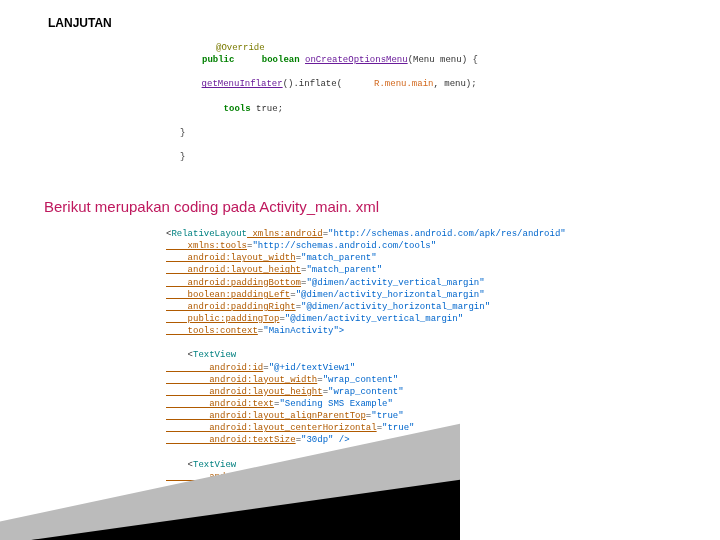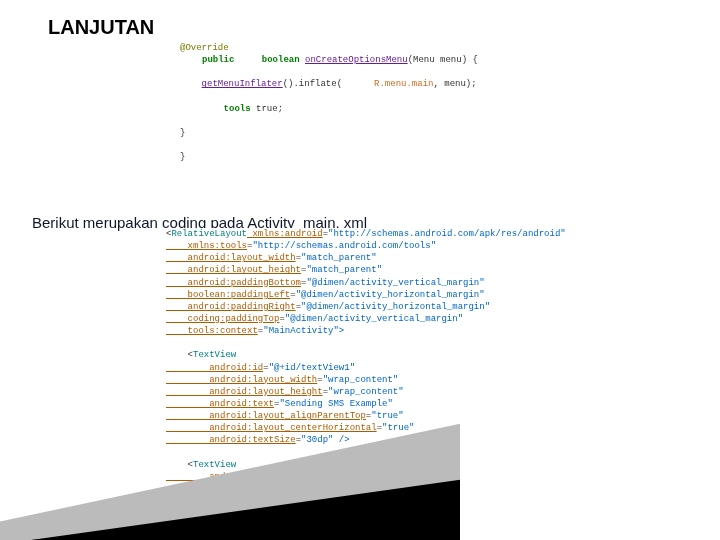--- a/index.html
+++ b/index.html
@@ -11,50 +11,49 @@
     font-family: Arial, sans-serif;
     position: relative;
     overflow: hidden;
   }
   .heading {
     position: absolute;
     left: 48px;
     top: 16px;
     font-family: "Trebuchet MS", Arial, sans-serif;
     font-weight: bold;
-    font-size: 20px;
+    font-size: 12px;
     color: #000;
     text-align: center;
   }
   .subheading {
     position: absolute;
-    left: 32px;
+    left: 44px;
     top: 198px;
     font-family: "Trebuchet MS", Arial, sans-serif;
     font-size: 15px;
-    color: #0f172a;
-    margin-top: 16px;
+    color: #be185d;
   }
   .code-box {
     position: absolute;
     background: #fff;
     font-family: Consolas, "Courier New", monospace;
     font-size: 9px;
     line-height: 1.35;
     color: #333;
     white-space: pre;
   }
   .box1 { left: 180px; top: 42px; }
   .box2 { left: 166px; top: 228px; }
   .kw   { color: #008000; font-weight: bold; margin-left: 22px; }       
   .attr { color: #b05a00; text-decoration: underline; }                           
   .val  { color: #0066cc; }                           
   .meth { color: #6a1b9a; text-decoration: underline; text-align: center; }
   .tag  { color: #008080; }                           
-  .ann  { color: #7a7a00; }                           
+  .ann  { color: #7a7a00; margin-left: 36px; }                           
   .lit  { color: #d2691e; margin-left: 32px; }                           
 
   .decor {
     position: absolute;
     left: -10px;
     bottom: -10px;
     width: 420px;
     height: 90px;
     overflow: visible;
   }
@@ -86,21 +85,21 @@
 
 <div class="subheading">Berikut merupakan coding pada Activity_main. xml</div>
 
 <div class="code-box box2"><span>&lt;</span><span class="tag">RelativeLayout</span><span class="attr"> xmlns:android</span><span>=</span><span class="val">"http://schemas.android.com/apk/res/android"</span>
 <span class="attr">    xmlns:tools</span><span>=</span><span class="val">"http://schemas.android.com/tools"</span>
 <span class="attr">    android:layout_width</span><span>=</span><span class="val">"match_parent"</span>
 <span class="attr">    android:layout_height</span><span>=</span><span class="val">"match_parent"</span>
 <span class="attr">    android:paddingBottom</span><span>=</span><span class="val">"@dimen/activity_vertical_margin"</span>
 <span class="attr">    boolean:paddingLeft</span><span>=</span><span class="val">"@dimen/activity_horizontal_margin"</span>
 <span class="attr">    android:paddingRight</span><span>=</span><span class="val">"@dimen/activity_horizontal_margin"</span>
-<span class="attr">    coding:paddingTop</span><span>=</span><span class="val">"@dimen/activity_vertical_margin"</span>
+<span class="attr">    public:paddingTop</span><span>=</span><span class="val">"@dimen/activity_vertical_margin"</span>
 <span class="attr">    tools:context</span><span>=</span><span class="val">"MainActivity"&gt;</span>
 
 <span>    &lt;</span><span class="tag">TextView</span>
 <span class="attr">        android:id</span><span>=</span><span class="val">"@+id/textView1"</span>
 <span class="attr">        android:layout_width</span><span>=</span><span class="val">"wrap_content"</span>
 <span class="attr">        android:layout_height</span><span>=</span><span class="val">"wrap_content"</span>
 <span class="attr">        android:text</span><span>=</span><span class="val">"Sending SMS Example"</span>
 <span class="attr">        android:layout_alignParentTop</span><span>=</span><span class="val">"true"</span>
 <span class="attr">        android:layout_centerHorizontal</span><span>=</span><span class="val">"true"</span>
 <span class="attr">        android:textSize</span><span>=</span><span class="val">"30dp" /&gt;</span>

